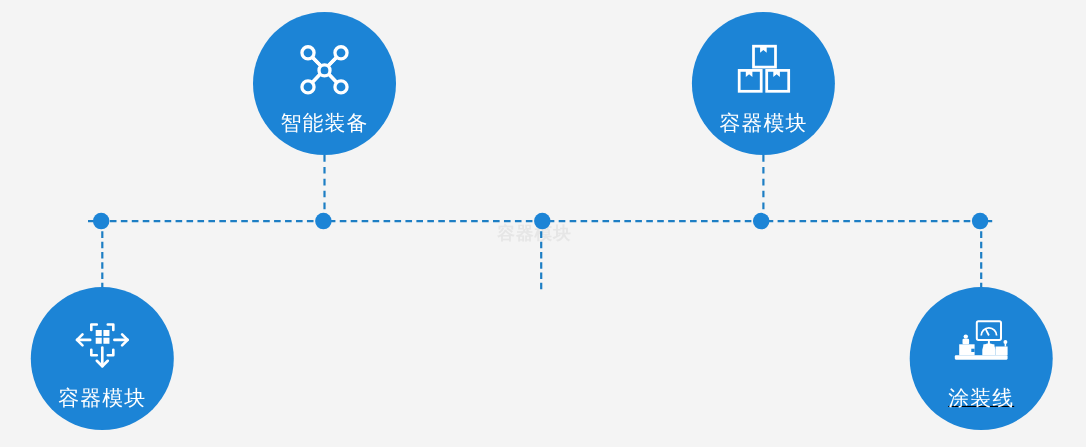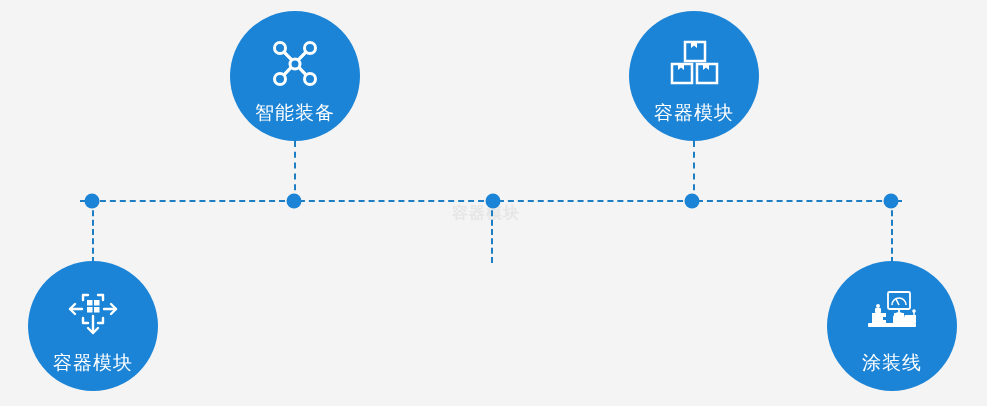--- a/index.html
+++ b/index.html
@@ -63,21 +63,21 @@
     letter-spacing: 1px;
     line-height: 20px;
     text-align: center;
     white-space: nowrap;
   }
   
   #circle-smart-equipment { left: 230px; top: 11px; }
   #circle-stereo-storage  { left: 629px; top: 11px; }
   #circle-logistics-sorting { left: 28px;  top: 261px; }
   #circle-production-line   { left: 425px; top: 261px; }
-  #circle-painting-line     { left: 827px; top: 261px; }
+  #circle-painting-line     { left: 827px; top: 261px; text-decoration: underline; }
 
   
   .junction-dot {
     position: absolute;
     width: 15px;
     height: 15px;
     border-radius: 50%;
     background: #1c84d6;
     transform: translate(-50%, -50%);
   }

